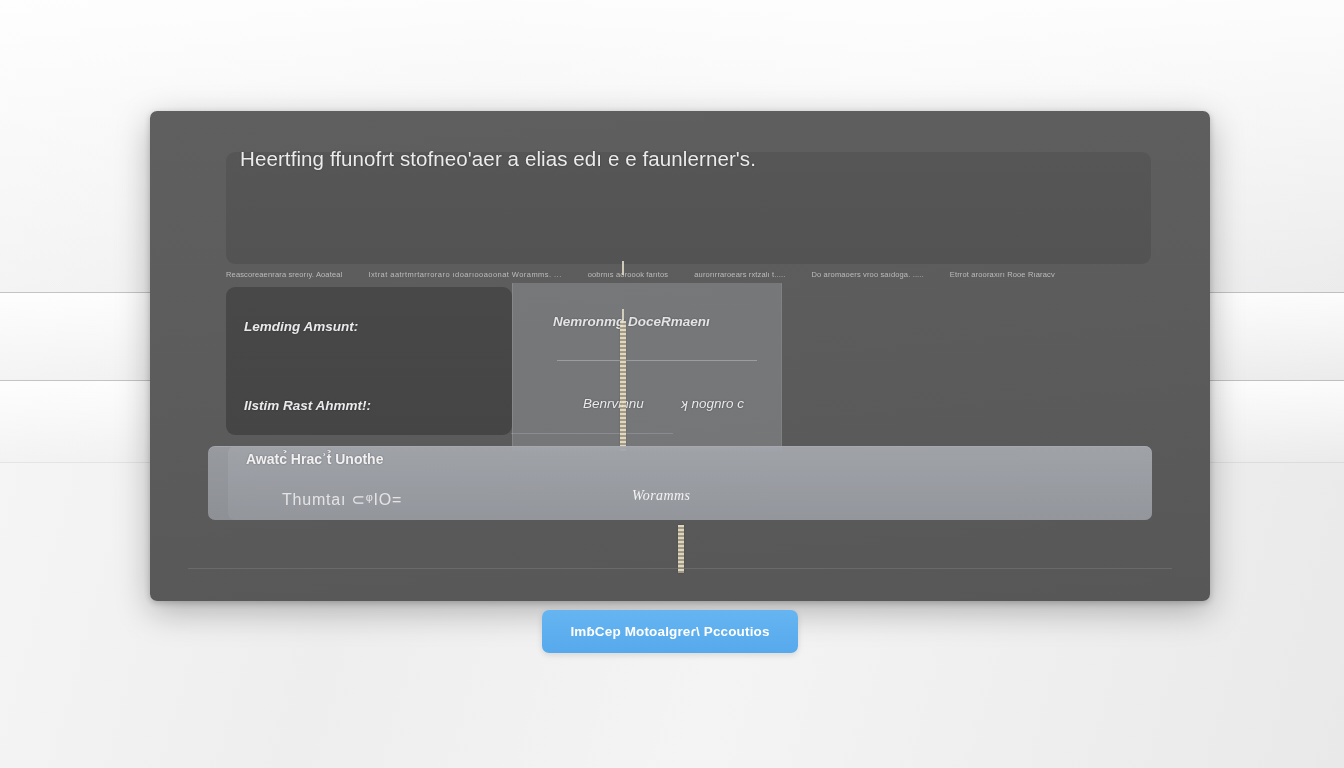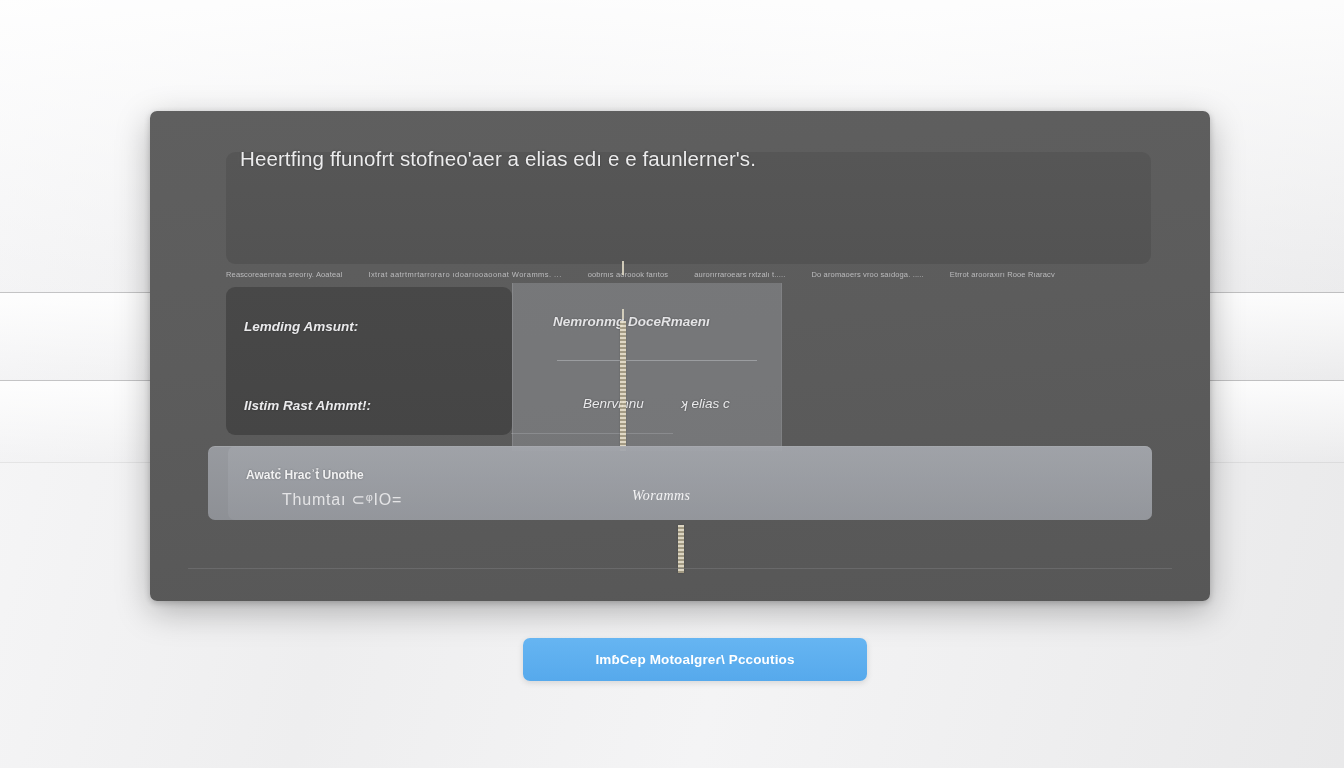--- a/index.html
+++ b/index.html
@@ -181,22 +181,22 @@
     left: 20px;
     top: 0;
     width: 924px;
     height: 74px;
     background: linear-gradient(180deg, rgba(166,169,175,.55), rgba(154,157,163,.45));
     border-radius: 7px;
   }
   .lower-title {
     position: absolute;
     left: 38px;
-    top: 22px;
-    font-size: 12px;
+    top: 5px;
+    font-size: 14px;
     font-weight: 700;
     color: #f1f1f2;
     white-space: nowrap;
     filter: blur(.55px);
     text-shadow: 0 0 2px rgba(0,0,0,.35);
   }
   .lower-sub {
     position: absolute;
     left: 74px;
     top: 44px;
@@ -224,36 +224,35 @@
     left: 38px;
     top: 457px;
     width: 984px;
     height: 1px;
     background: rgba(120,120,122,.55);
   }
 
   
   .cta {
     position: absolute;
-    left: 523px;
+    left: 542px;
     top: 610px;
-    width: 344px;
+    width: 256px;
     height: 43px;
     border: none;
     border-radius: 7px;
     background: linear-gradient(180deg, #66b5f2 0%, #56a9ec 100%);
     color: #ffffff;
     font-size: 13.5px;
     font-weight: 700;
     letter-spacing: .15px;
     cursor: pointer;
     box-shadow: 0 2px 6px rgba(0,0,0,.12);
     filter: blur(.25px);
     white-space: nowrap;
-    margin-top: 28px;
   }
 </style>
 </head>
 <body>
 
 <div id="stage">
 
   <div class="bg-sheet" style="top:0;height:292px;"></div>
   <div class="bg-rule" style="top:292px;"></div>
   <div class="bg-sheet" style="top:293px;height:87px;"></div>
@@ -279,21 +278,21 @@
 
       <div class="panel-left">
         <div class="field-label" style="left:18px;top:32px;">Lemding Amsunt:</div>
         <div class="field-label" style="left:18px;top:111px;">Ilstim Rast Ahmmt!:</div>
       </div>
 
       <div class="panel-mid">
         <div class="field-label soft" style="left:40px;top:31px;">Nemronmg DoceRmaenı</div>
         <div class="hair" style="left:44px;top:77px;width:200px;"></div>
         <div class="field-label thin" style="left:70px;top:113px;">Benrvinnu</div>
-        <div class="field-label thin" style="left:168px;top:113px;">ʞ elias ᴄ</div>
+        <div class="field-label thin" style="left:168px;top:113px;">ʞ nognro ᴄ</div>
         <div class="hair" style="left:-2px;top:150px;width:162px;opacity:.55;"></div>
       </div>
 
 
       <div class="ruler-cap" style="left:396px;top:-22px;height:14px;"></div>
       <div class="ruler-cap" style="left:396px;top:26px;height:10px;"></div>
       <div class="ruler" style="left:394px;top:38px;height:130px;"></div>
 
     </div>
 

